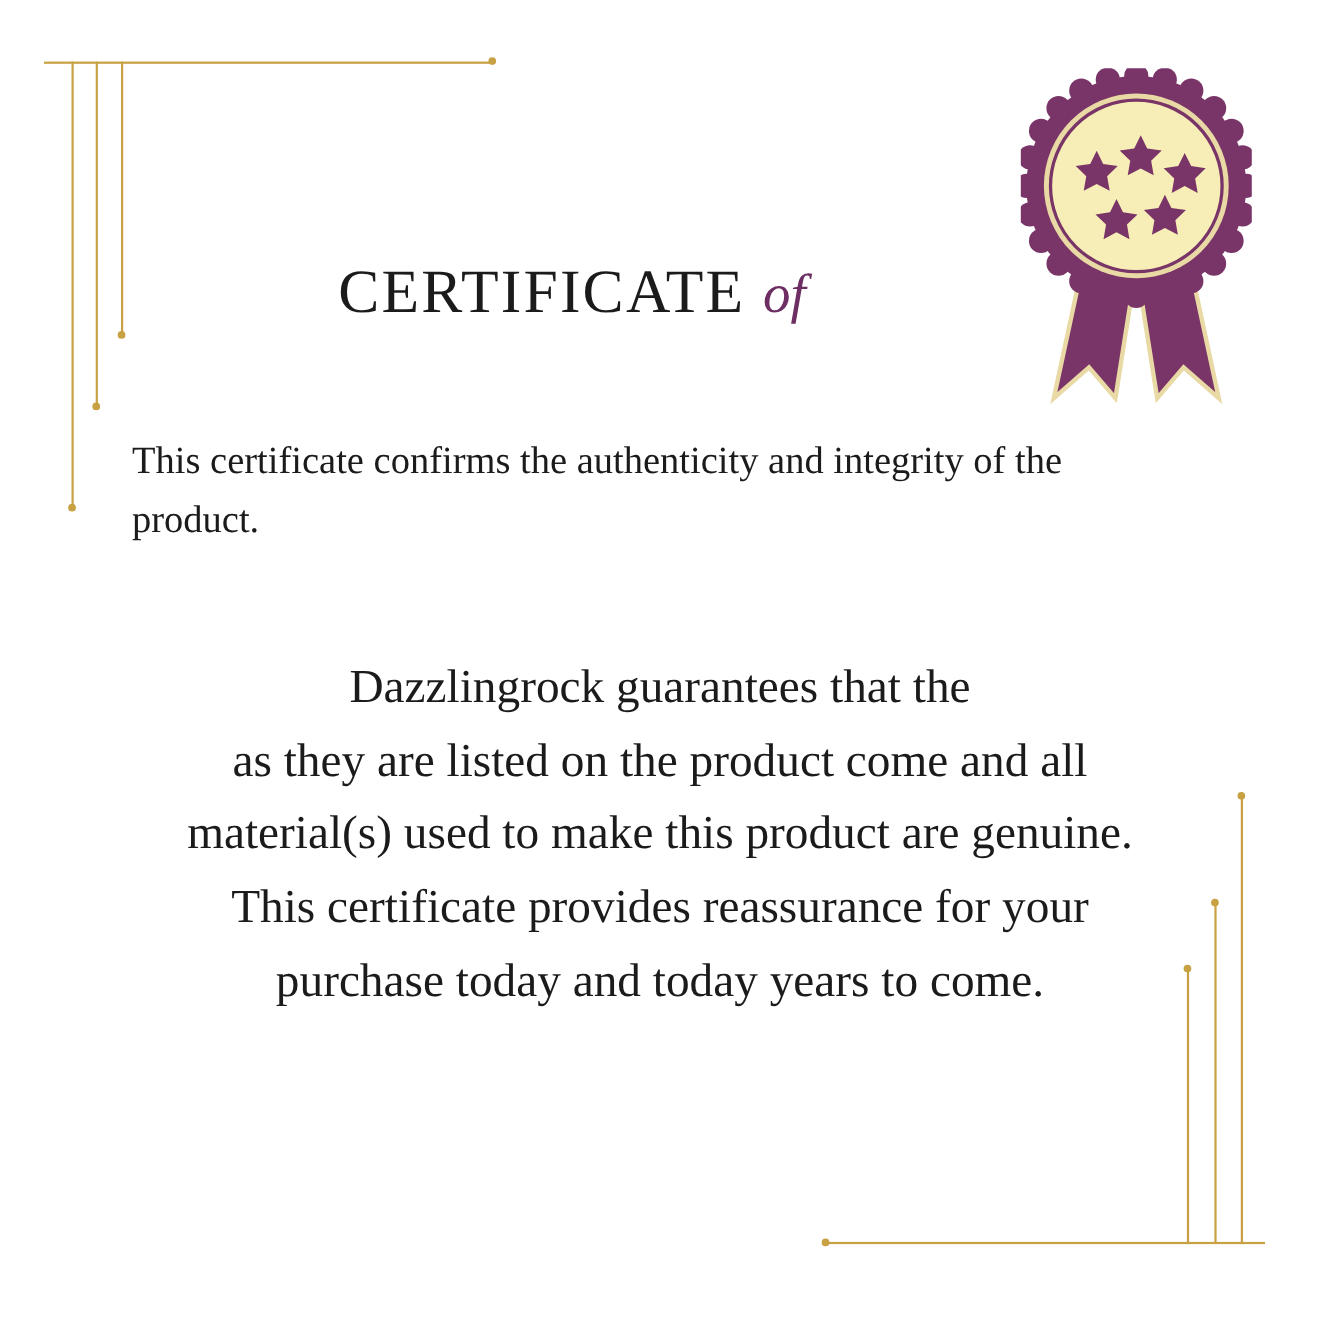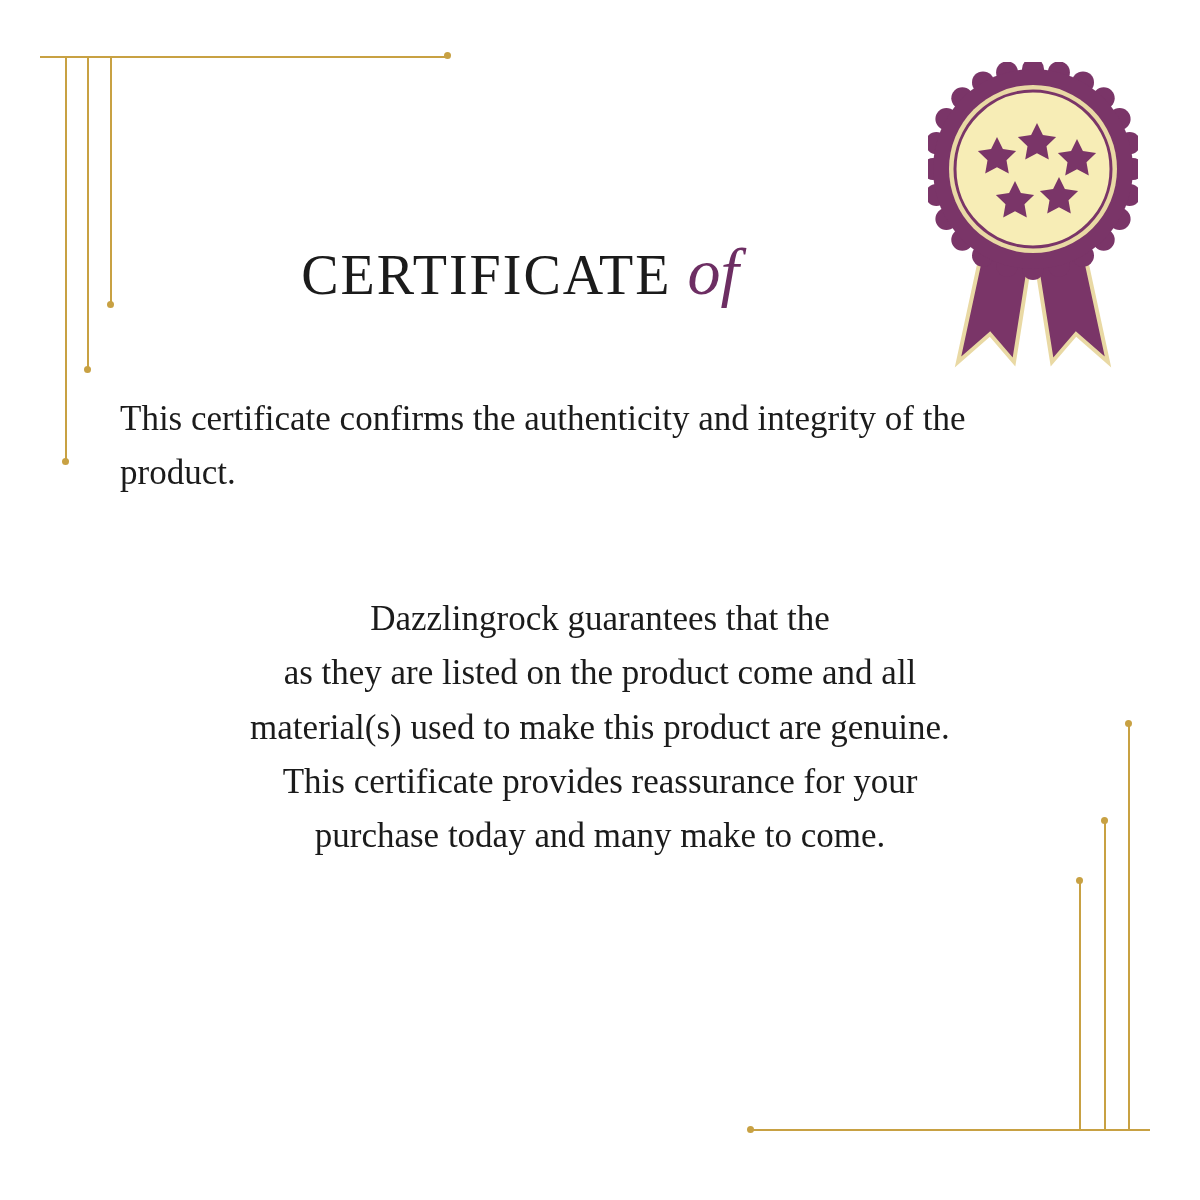--- a/index.html
+++ b/index.html
@@ -96,41 +96,41 @@
   .title-line1,
   .title-line2 {
     font-size: 56px;
     letter-spacing: 2px;
     line-height: 1.22;
     white-space: nowrap;
   }
   .title-of {
     font-style: italic;
     color: #6d2e63;
-    font-size: 66px;
+    font-size: 50px;
     letter-spacing: 0;
   }
 
   .intro {
     position: absolute;
     left: 120px;
     top: 392px;
     width: 960px;
     text-align: left;
     font-size: 35px;
     line-height: 1.53;
   }
 
   .body-text {
     position: absolute;
     left: 90px;
     top: 592px;
     width: 1020px;
     text-align: center;
-    font-size: 35px;
+    font-size: 43px;
     line-height: 1.55;
   }
   .body-text .ln { display: block; white-space: nowrap; }
 </style>
 </head>
 <body>
 
 <div id="certificate">
 
   <div>
@@ -212,16 +212,16 @@
     </div>
   </div>
 
   <div class="intro">This certificate confirms the authenticity and integrity of the product.</div>
 
   <div class="body-text">
     <span class="ln">Dazzlingrock guarantees that the</span>
     <span class="ln">as they are listed on the product come and all</span>
     <span class="ln">material(s) used to make this product are genuine.</span>
     <span class="ln">This certificate provides reassurance for your</span>
-    <span class="ln">purchase today and many make to come.</span>
+    <span class="ln">purchase today and today years to come.</span>
   </div>
 
 </div>
 
 </body></html>

